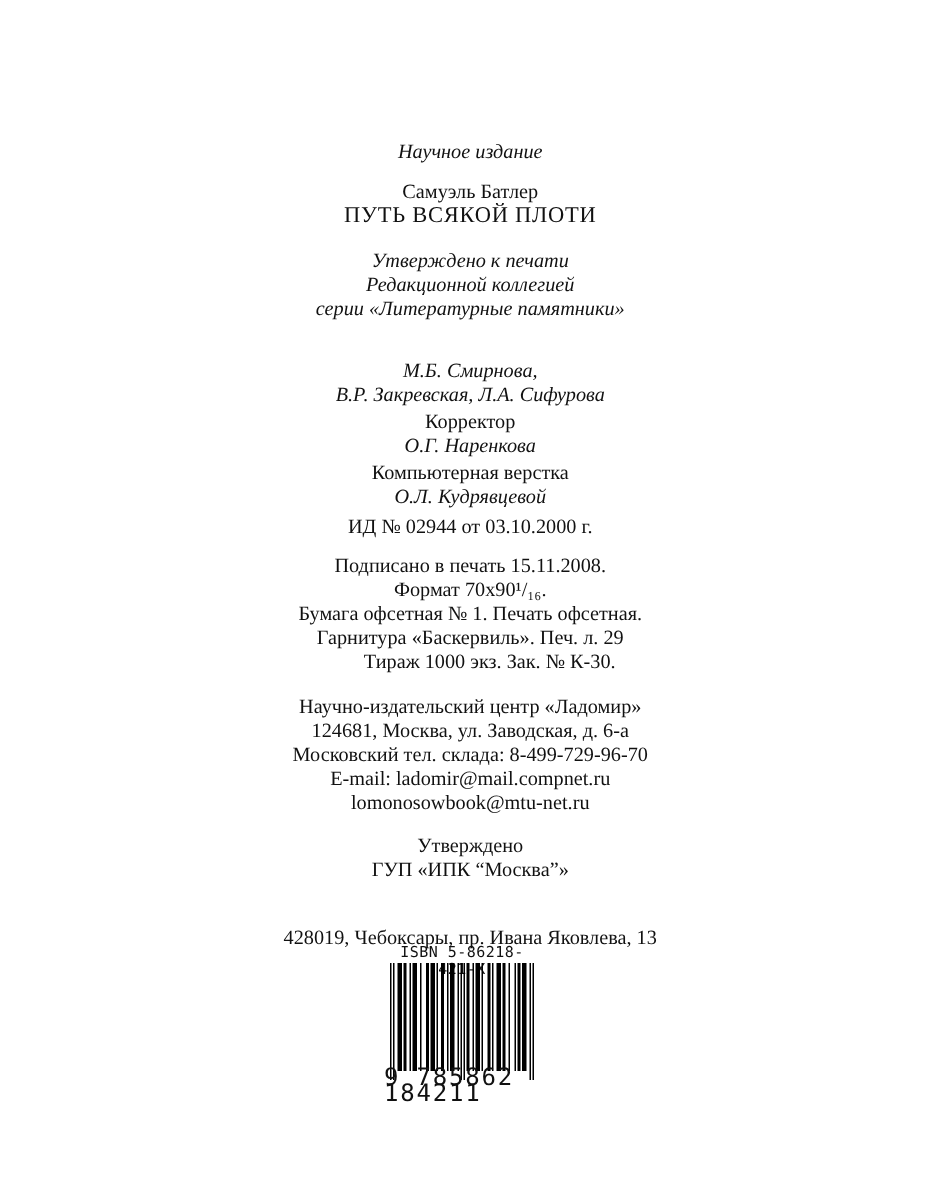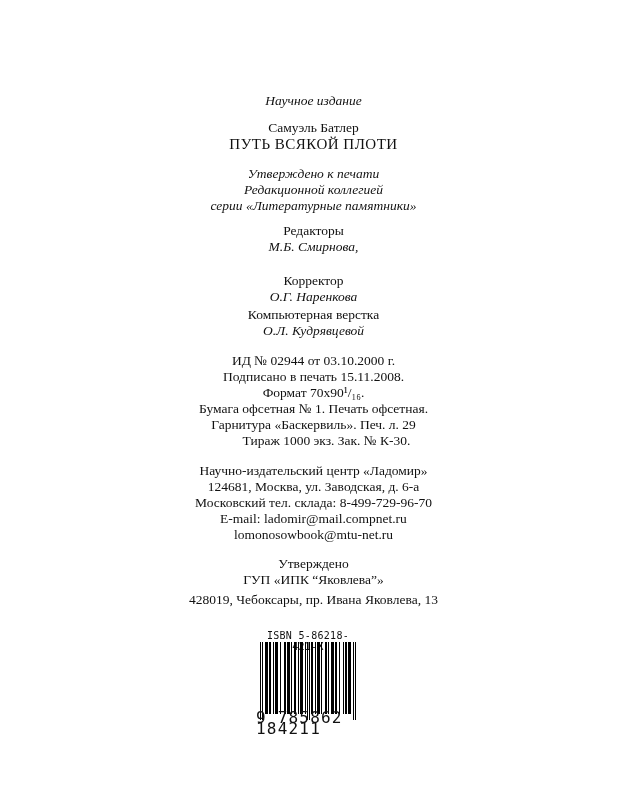--- a/index.html
+++ b/index.html
@@ -26,43 +26,43 @@
 <div class="page">
 
   <div class="line it" style="top:93px">Научное издание</div>
   <div class="line" style="top:120px">Самуэль Батлер</div>
   <div class="line caps" style="top:136px">ПУТЬ ВСЯКОЙ ПЛОТИ</div>
 
   <div class="line it" style="top:166px">Утверждено к печати</div>
   <div class="line it" style="top:182px">Редакционной коллегией</div>
   <div class="line it" style="top:198px">серии «Литературные памятники»</div>
 
-  <div class="line" style="top:223px">Редакторы</div>
   <div class="line it" style="top:239px">М.Б. Смирнова,</div>
+  <div class="line it" style="top:255px">В.Р. Закревская, Л.А. Сифурова</div>
   <div class="line" style="top:273px">Корректор</div>
   <div class="line" style="top:307px">Компьютерная верстка</div>
   <div class="line it" style="top:289px">О.Г. Наренкова</div>
   <div class="line it" style="top:323px">О.Л. Кудрявцевой</div>
 
-  <div class="line" style="top:353px">ИД № 02944 от 03.10.2000 г.</div>
+  <div class="line" style="top:343px">ИД № 02944 от 03.10.2000 г.</div>
   <div class="line" style="top:369px">Подписано в печать 15.11.2008.</div>
   <div class="line" style="top:385px">Формат 70x90¹/₁₆.</div>
   <div class="line" style="top:401px">Бумага офсетная № 1. Печать офсетная.</div>
   <div class="line" style="top:417px">Гарнитура «Баскервиль». Печ. л. 29</div>
   <div class="line shift" style="top:433px">Тираж 1000 экз. Зак. № К-30.</div>
 
   <div class="line" style="top:463px">Научно-издательский центр «Ладомир»</div>
   <div class="line" style="top:479px">124681, Москва, ул. Заводская, д. 6-а</div>
   <div class="line" style="top:495px">Московский тел. склада: 8-499-729-96-70</div>
   <div class="line" style="top:511px">E-mail: ladomir@mail.compnet.ru</div>
   <div class="line" style="top:527px">lomonosowbook@mtu-net.ru</div>
 
   <div class="line" style="top:556px">Утверждено</div>
-  <div class="line" style="top:572px">ГУП «ИПК “Яковлева”»</div>
-  <div class="line" style="top:592px">428019, Чебоксары, пр. Ивана Яковлева, 13</div>
+  <div class="line" style="top:572px">ГУП «ИПК “Москва”»</div>
+  <div class="line" style="top:617px">428019, Чебоксары, пр. Ивана Яковлева, 13</div>
 
   <div class="barcode">
     <div class="isbn">ISBN 5-86218-421-X</div>
     <div class="bars">
       <span class="long" style="width:1px"></span>
         <span class="g" style="width:1px"></span>
         <span class="long" style="width:1px"></span>
       <span class="g" style="width:2px"></span>
         <span style="width:3px"></span>
         <span class="g" style="width:1px"></span>

